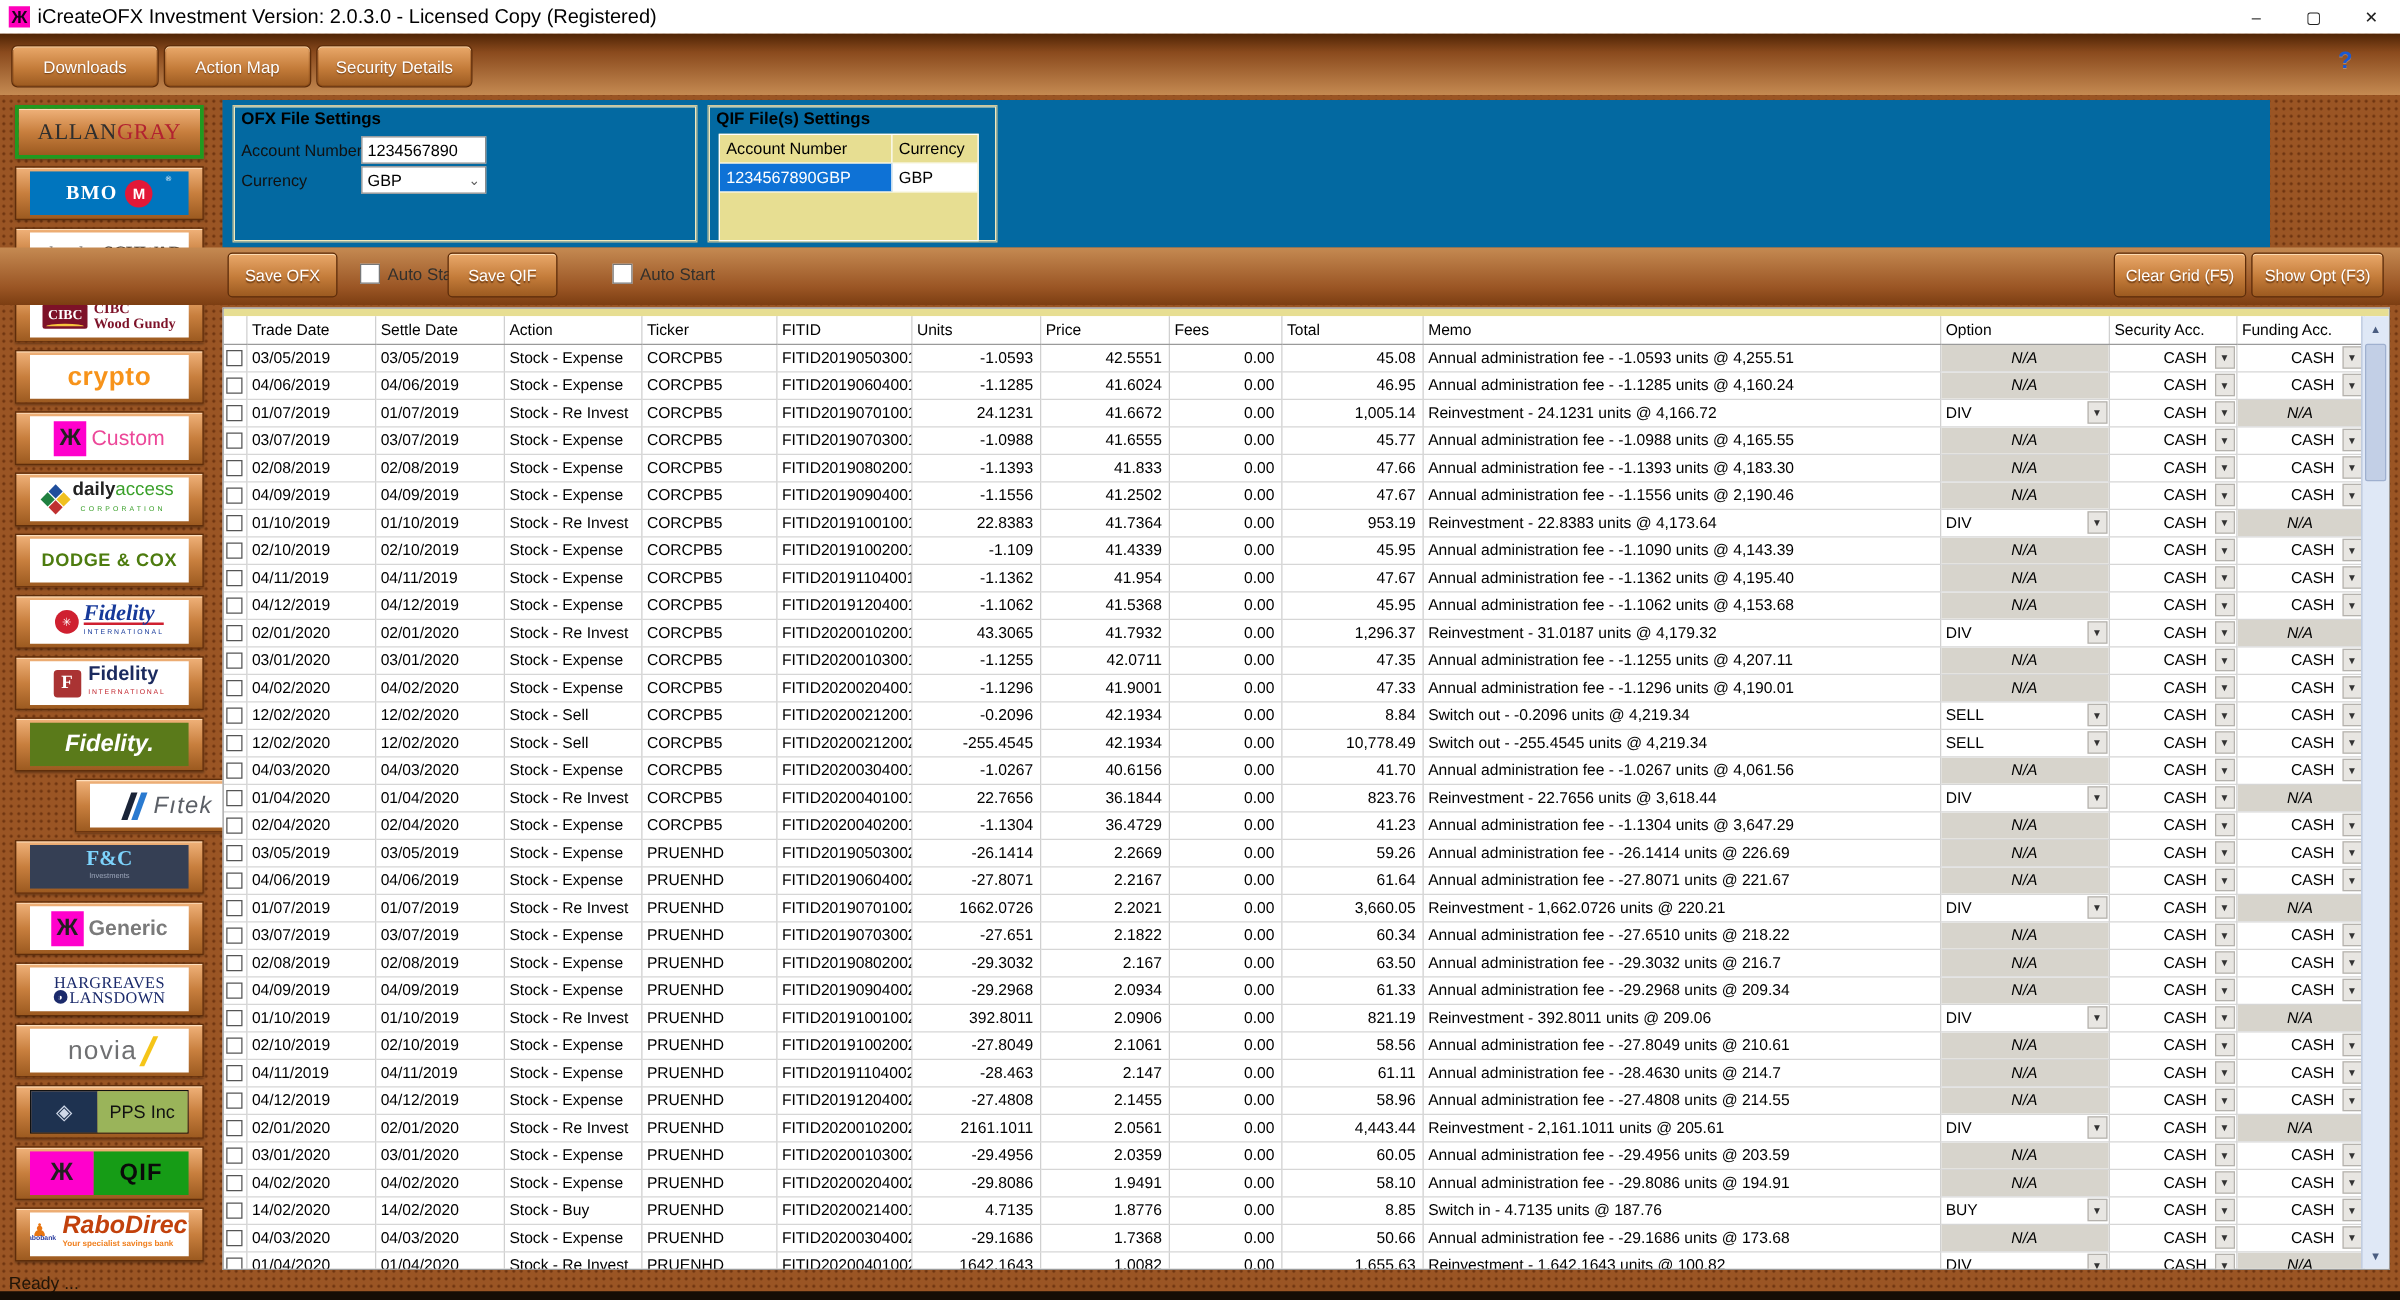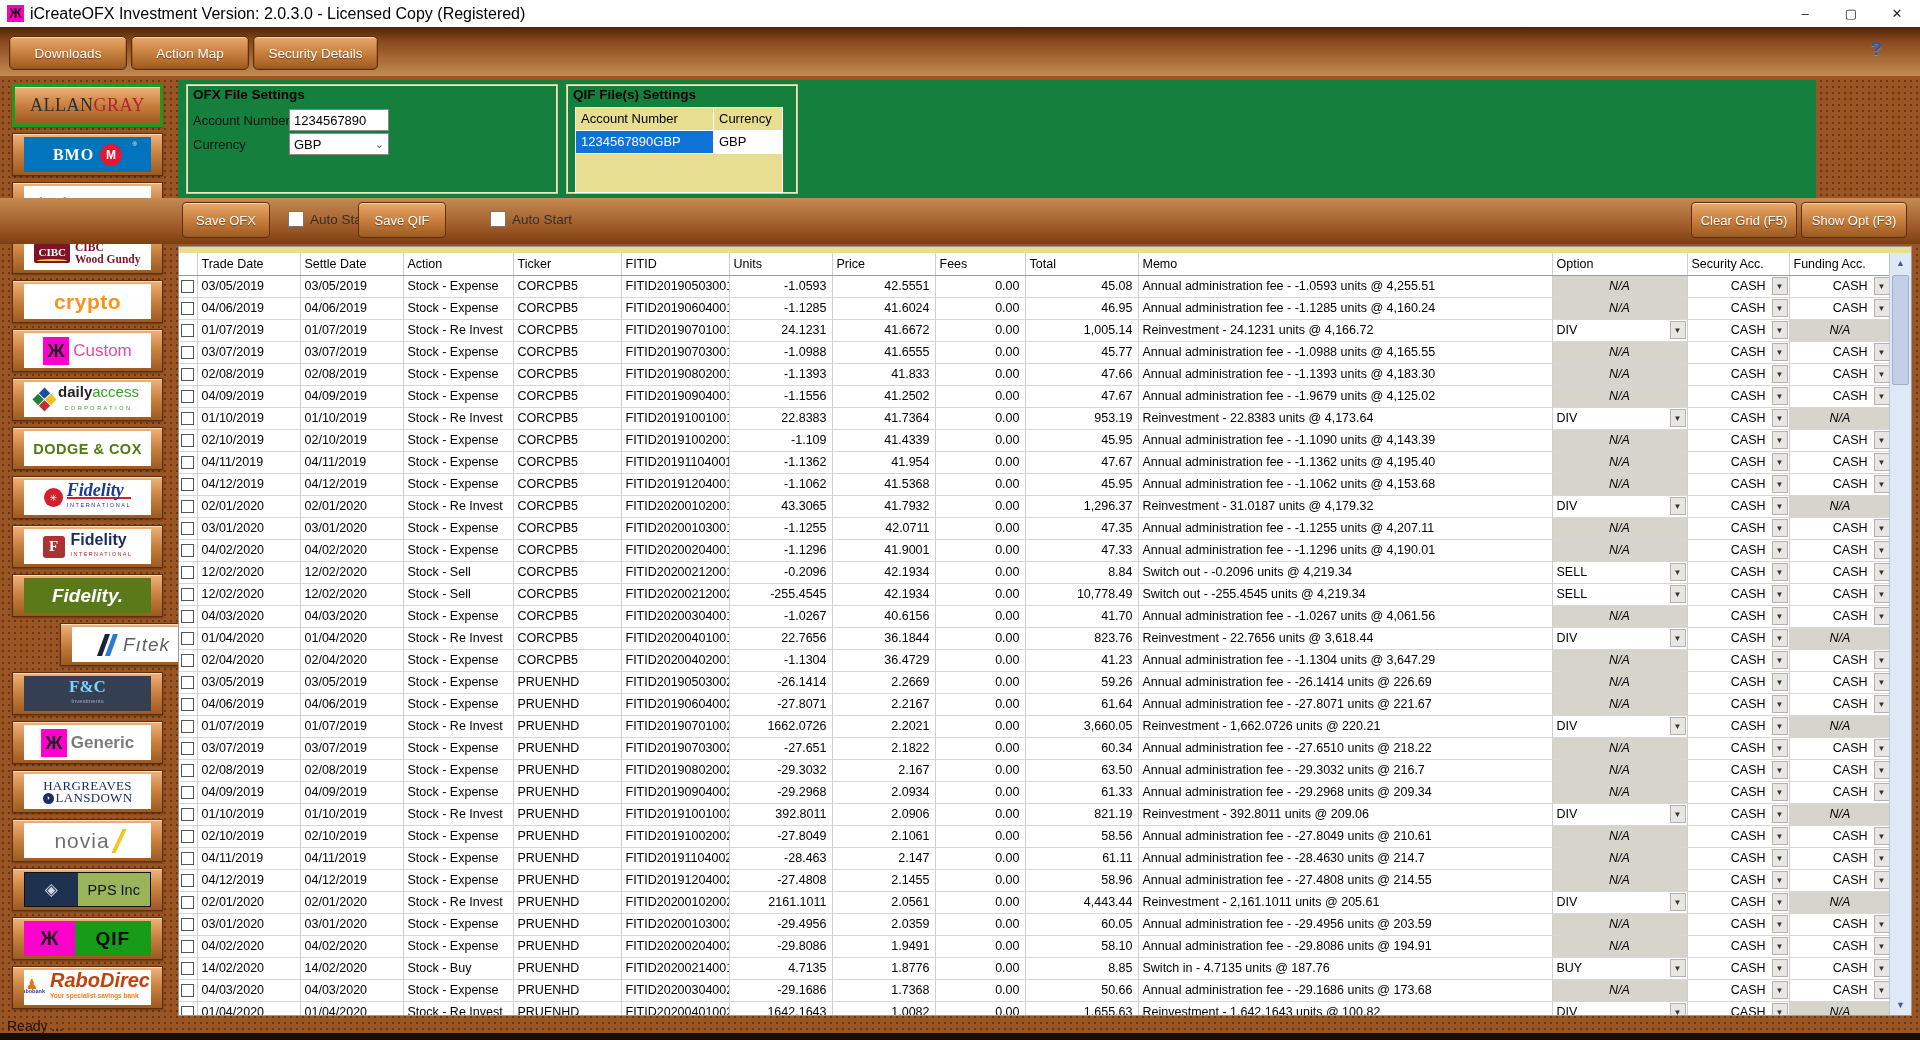--- a/index.html
+++ b/index.html
@@ -83,21 +83,21 @@
   .lg-qif-l { width:40%; font-size:20px; }
   .lg-qif-r { width:60%; background:#169c16; color:#0a0a0a; font-weight:bold; font-size:19px; display:flex; align-items:center; justify-content:center; letter-spacing:1px; }
   .lg-rabo { display:flex; align-items:center; gap:5px; }
   .lg-rabo-ic { display:flex; flex-direction:column; align-items:center; line-height:7px; }
   .lg-rabo-fig { color:#e87511; font-size:14px; }
   .lg-rabo-bk { color:#2a3c9e; font-size:5.5px; font-weight:bold; }
   .lg-rabo-main { line-height:11px; }
   .lg-rabo-t { color:#c2410c; font-weight:bold; font-style:italic; font-size:20px; }
   .lg-rabo-s { color:#f08020; font-size:6.5px; font-weight:bold; }
   
-  .settings { position:absolute; left:178px; top:80px; width:1638px; height:118px; background:#15803d; }
+  .settings { position:absolute; left:178px; top:80px; width:1638px; height:118px; background:#0369a1; }
   .group { position:absolute; top:4px; bottom:4px; border:1px solid #cfc89c; box-shadow:inset 0 0 0 1px #efe9bf; }
   .group-title { position:absolute; left:6px; top:2px; font-weight:bold; font-size:13.5px; color:#000; }
   .set-label { position:absolute; font-size:13px; color:#111; }
   .set-input { position:absolute; height:22px; background:#fff; border:1px solid #8a8a8a; font-size:13px; color:#000; padding:2px 4px; display:flex; align-items:center; }
   .set-select { justify-content:space-between; }
   .chev { color:#555; font-size:11px; }
   .qif-table { position:absolute; left:8px; top:22px; width:208px; height:86px; background:#e7de92; border:1px solid #fff; font-size:13px; }
   .qif-hrow, .qif-drow { display:flex; height:23px; line-height:22px; }
   .qif-c1 { width:138px; padding-left:5px; border-right:1px solid #fff; }
   .qif-c2 { width:68px; padding-left:5px; }
@@ -542,21 +542,21 @@
           </td>
     <td class="c-l">04/09/2019</td>
     <td class="c-l">04/09/2019</td>
     <td class="c-l">Stock - Expense</td>
     <td class="c-l">CORCPB5</td>
     <td class="c-l">FITID20190904001</td>
     <td class="c-r">-1.1556</td>
     <td class="c-r">41.2502</td>
     <td class="c-r">0.00</td>
     <td class="c-r">47.67</td>
-    <td class="c-l">Annual administration fee - -1.9679 units @ 4,125.02</td>
+    <td class="c-l">Annual administration fee - -1.1556 units @ 2,190.46</td>
     <td>
             <div class="na">N/A</div>
           </td>
     <td>
             <div class="dd right">
               <span class="dd-t">CASH</span>
               <span class="dd-a">▼</span>
             </div>
           </td>
     <td>

